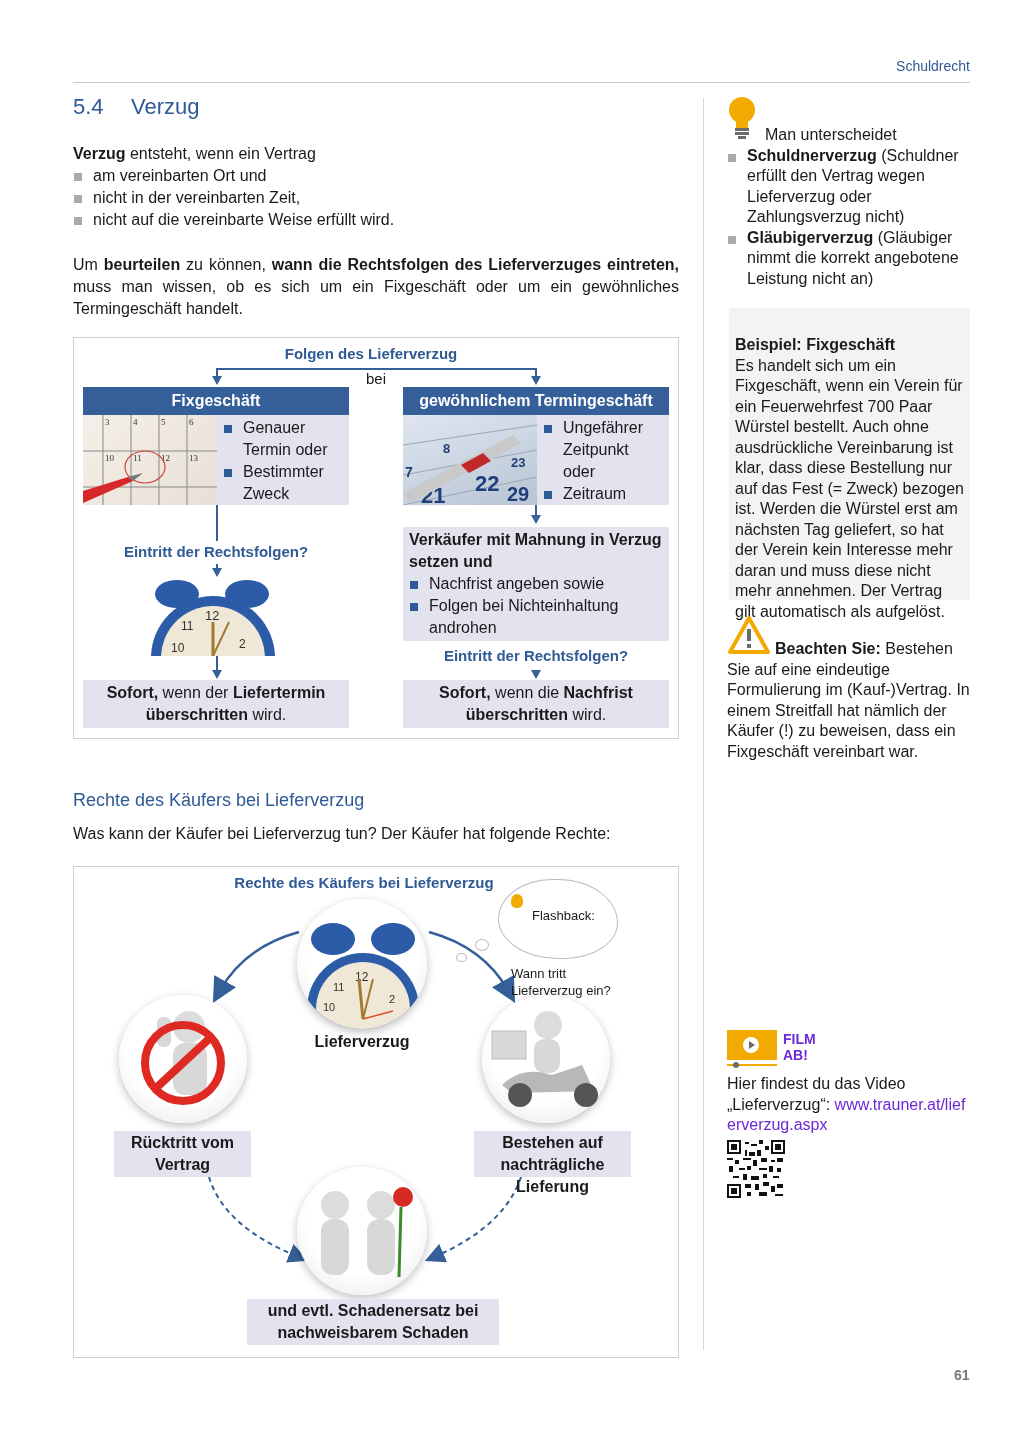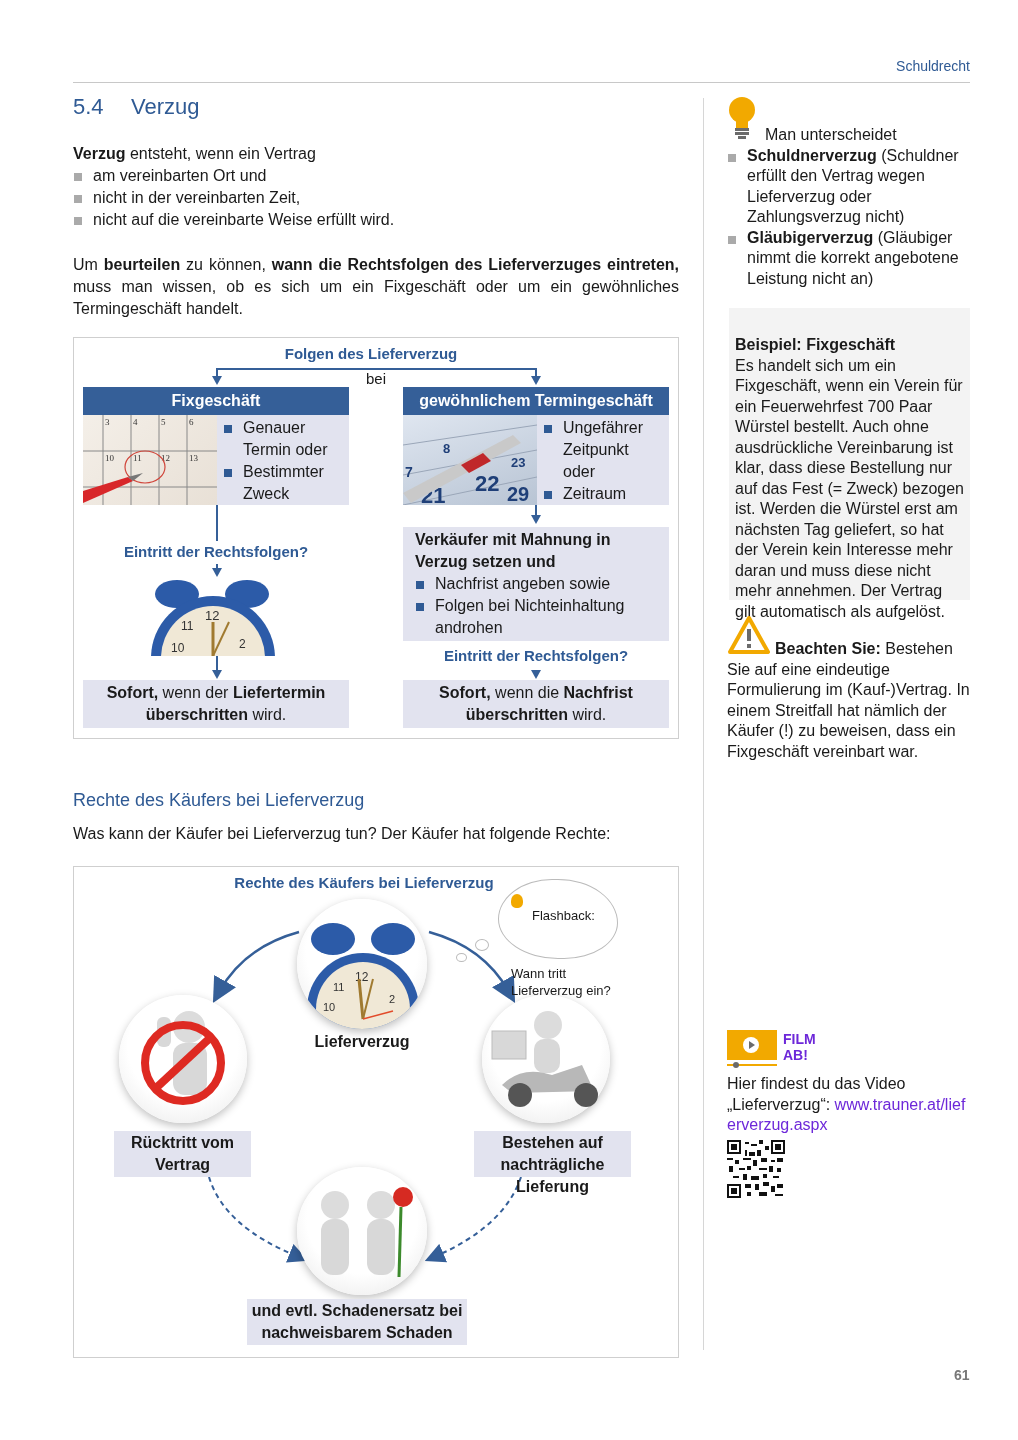--- a/index.html
+++ b/index.html
@@ -140,21 +140,21 @@
     </svg>
   </div>
   <div class="abs lilac" style="left:463px; top:77px; width:132px; height:90px; padding:2px 8px 0 6px; font-size:16px; line-height:22px;">
     <ul class="bullets bluesq">
       <li>Ungefährer Zeitpunkt oder</li>
       <li>Zeitraum</li>
     </ul>
   </div>
   <div class="abs line" style="left:461px; top:167px; width:2px; height:10px;"></div>
   <div class="abs arrow-down" style="left:457px; top:177px;"></div>
-  <div class="abs lilac" style="left:329px; top:189px; width:266px; height:114px; padding:2px 12px; font-size:16px; line-height:22px;">
+  <div class="abs lilac" style="left:329px; top:189px; width:266px; height:114px; padding:2px 6px; font-size:16px; line-height:22px;">
     <b>Verkäufer mit Mahnung in Verzug setzen und</b>
     <ul class="bullets bluesq">
       <li>Nachfrist angeben sowie</li>
       <li>Folgen bei Nichteinhaltung androhen</li>
     </ul>
   </div>
   <div class="abs diag-title" style="left:329px; width:266px; top:309px; text-align:center;">Eintritt der Rechtsfolgen?</div>
   <div class="abs arrow-down" style="left:457px; top:332px;"></div>
   <div class="abs lilac" style="left:329px; top:342px; width:266px; height:48px; text-align:center; font-size:16px; line-height:22px; padding-top:2px;">
     <b>Sofort,</b><span> wenn die </span><b>Nachfrist überschritten</b><span> wird.</span>
@@ -232,21 +232,21 @@
   <div class="abs circle" style="left:223px; top:300px; width:130px; height:128px;">
     <svg width="130" height="128" viewBox="0 0 130 128">
       <circle cx="38" cy="38" r="14" fill="#dcdcdc"></circle>
       <rect x="24" y="52" width="28" height="56" rx="12" fill="#d8d8d8"></rect>
       <circle cx="84" cy="38" r="14" fill="#dcdcdc"></circle>
       <rect x="70" y="52" width="28" height="56" rx="12" fill="#d8d8d8"></rect>
       <line x1="104" y1="40" x2="102" y2="110" stroke="#3c8a2c" stroke-width="3"></line>
       <circle cx="106" cy="30" r="10" fill="#d62a22"></circle>
     </svg>
   </div>
-  <div class="abs lilac" style="left:173px; top:432px; width:220px; height:46px; text-align:center; font-weight:bold; font-size:16px; line-height:22px; padding:1px 4px;">und evtl. Schadenersatz bei nachweisbarem Schaden</div>
+  <div class="abs lilac" style="left:173px; top:432px; width:252px; height:46px; text-align:center; font-weight:bold; font-size:16px; line-height:22px; padding:1px 4px;">und evtl. Schadenersatz bei nachweisbarem Schaden</div>
 </div>
 
 <div class="abs" style="left:728px; top:96px; width:28px; height:44px;">
   <svg width="28" height="44" viewBox="0 0 28 44">
     <circle cx="14" cy="14" r="13" fill="#f2a900"></circle>
     <rect x="8" y="24" width="12" height="8" fill="#f2a900"></rect>
     <rect x="7" y="32" width="14" height="3" fill="#6b6b6b"></rect>
     <rect x="7" y="36" width="14" height="3" fill="#6b6b6b"></rect>
     <rect x="10" y="40" width="8" height="3" fill="#6b6b6b"></rect>
   </svg>

